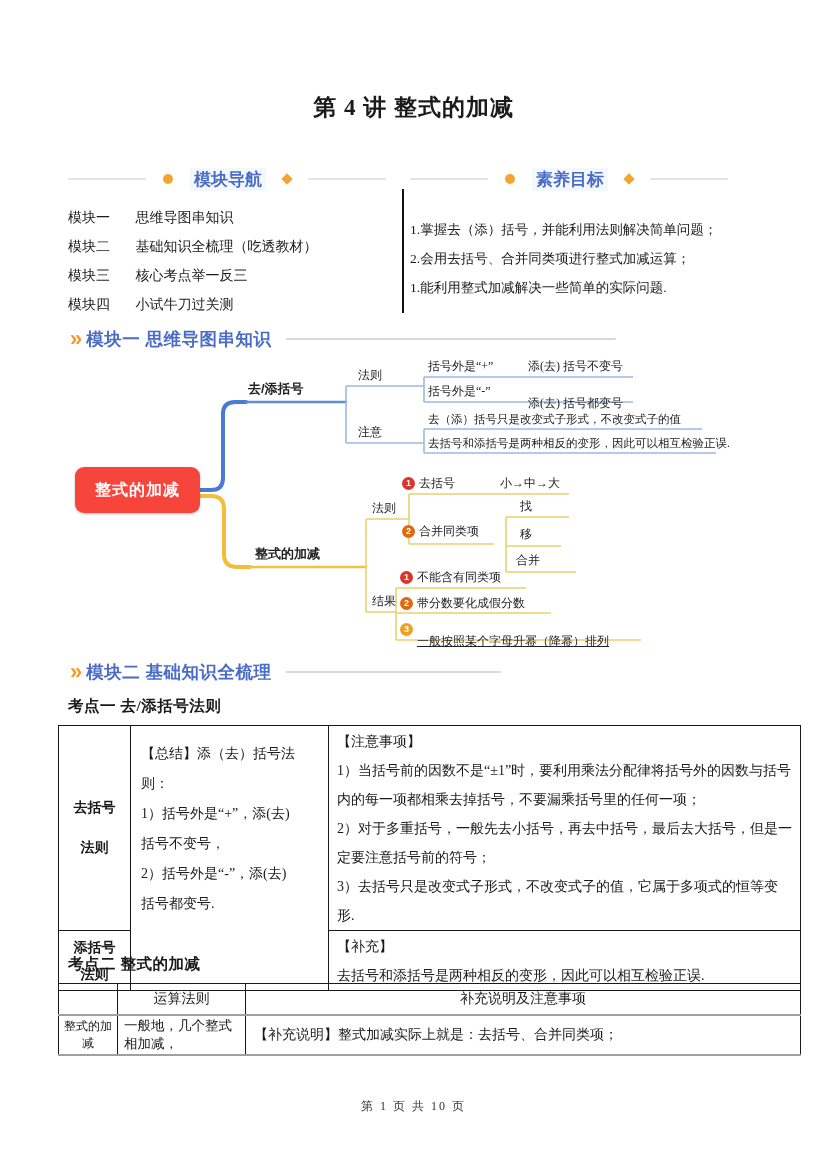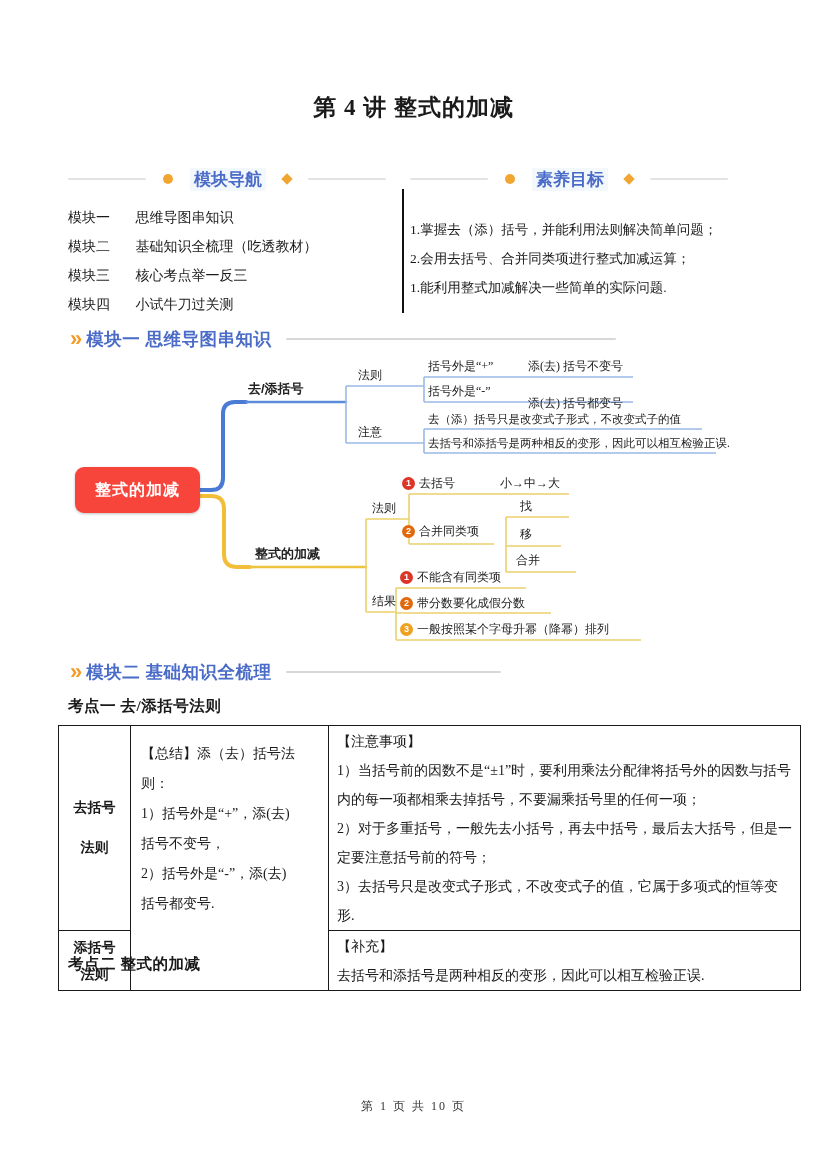--- a/index.html
+++ b/index.html
@@ -172,21 +172,21 @@
     <span class="mm-t" style="left:359px;top:169px;">合并同类项</span>
     <span class="mm-t" style="left:460px;top:144px;">找</span>
     <span class="mm-t" style="left:460px;top:172px;">移</span>
     <span class="mm-t" style="left:456px;top:198px;">合并</span>
     <span class="mm-t" style="left:312px;top:239px;">结果</span>
     <span class="badge b1" style="left:340px;top:216px;">1</span>
     <span class="mm-t" style="left:357px;top:215px;">不能含有同类项</span>
     <span class="badge b2" style="left:340px;top:242px;">2</span>
     <span class="mm-t" style="left:357px;top:241px;">带分数要化成假分数</span>
     <span class="badge b3" style="left:340px;top:268px;">3</span>
-    <span class="mm-t" style="left:357px;top:267px;">一般按照某个字母升幂（降幂）排列</span>
+    <span class="mm-t" style="left:357px;top:279px;text-decoration:underline;">一般按照某个字母升幂（降幂）排列</span>
   </div>
 
   <div class="sec-header m2">
     <span class="chev">»</span>
     <span class="sec-title">模块二 基础知识全梳理</span>
     <span class="sec-line w215"></span>
   </div>
 
   <div class="kd kd1">考点一  去/添括号法则</div>
 
@@ -214,16 +214,35 @@
       <td class="c1 c1b" style="height:55px;">添括号
 法则</td>
       <td class="c3">【补充】
 去括号和添括号是两种相反的变形，因此可以相互检验正误.</td>
     </tr>
   </tbody>
     </table>
 
   <div class="kd kd2">考点二  整式的加减</div>
 
+  <table class="t2">
+    <colgroup>
+        <col style="width:59px">
+        <col style="width:128px">
+        <col style="width:555px">
+      </colgroup>
+    <tbody>
+        <tr>
+      <td class="th"></td>
+      <td class="th">运算法则</td>
+      <td class="th">补充说明及注意事项</td>
+    </tr>
+    <tr class="dr">
+      <td class="d1">整式的加减</td>
+      <td class="d2">一般地，几个整式相加减，</td>
+      <td class="d3">【补充说明】整式加减实际上就是：去括号、合并同类项；</td>
+    </tr>
+  </tbody>
+    </table>
 
   <div class="footer">第 1 页 共 10 页</div>
 
 </div>
 
 </body></html>

